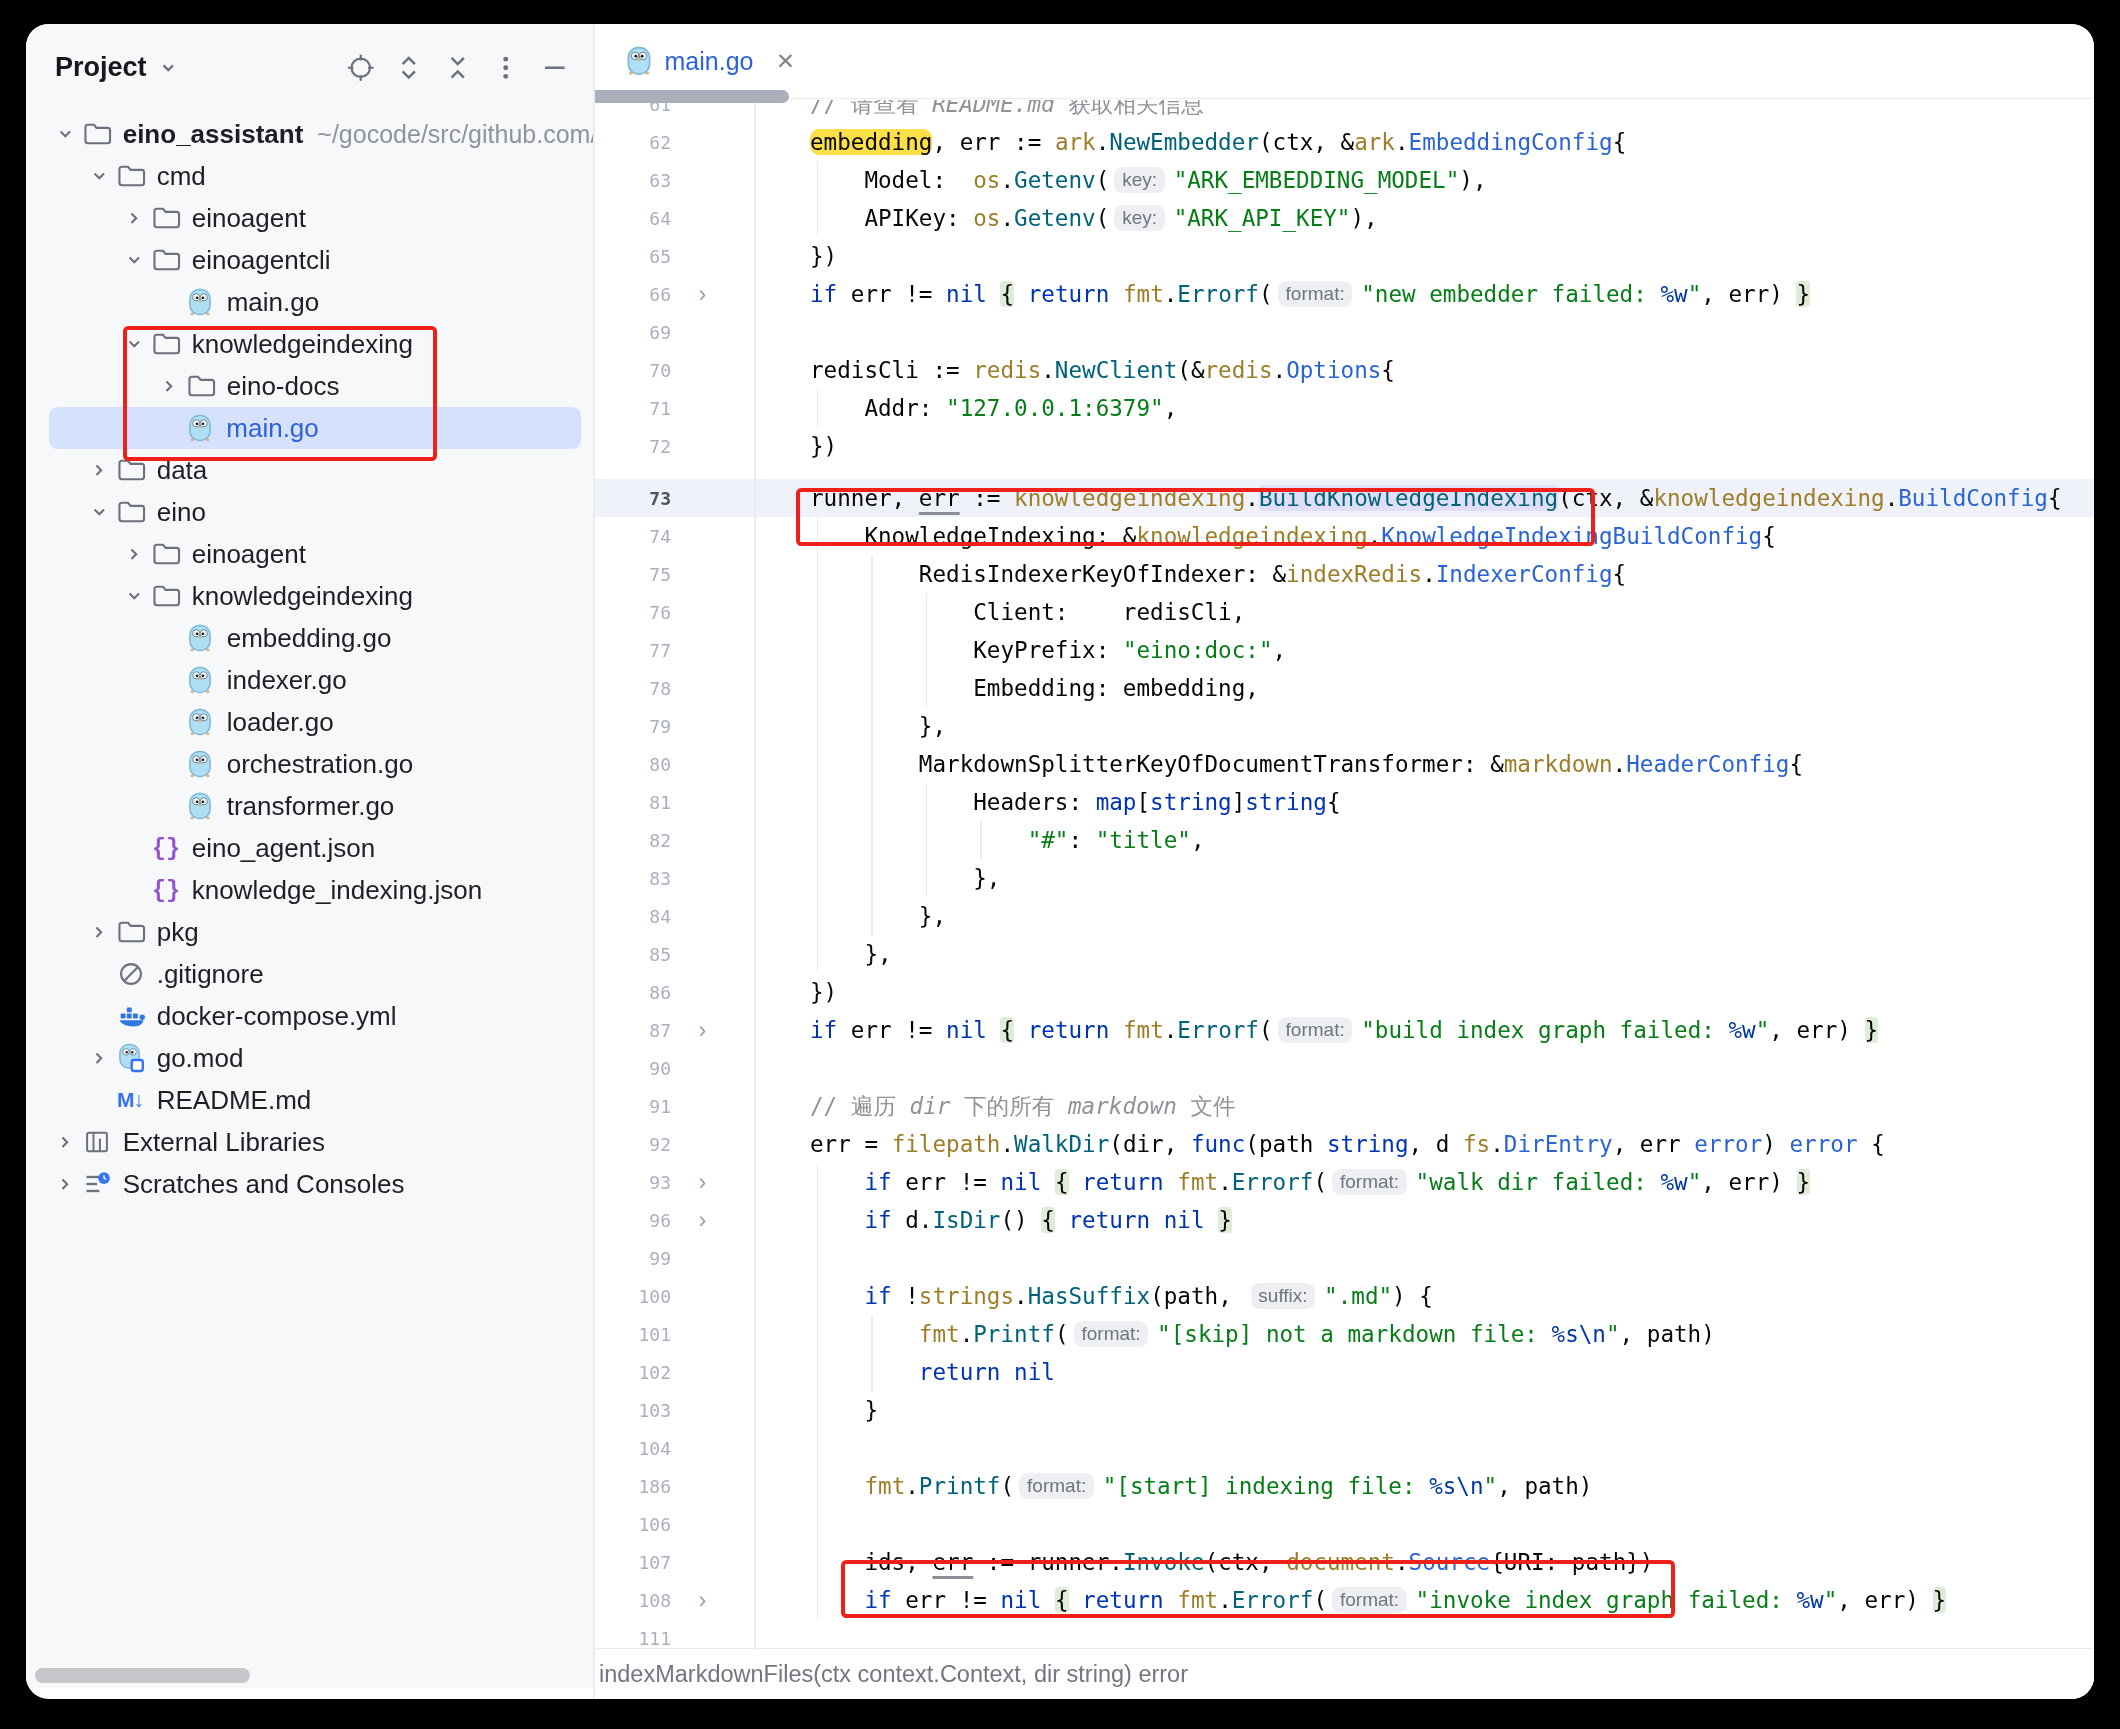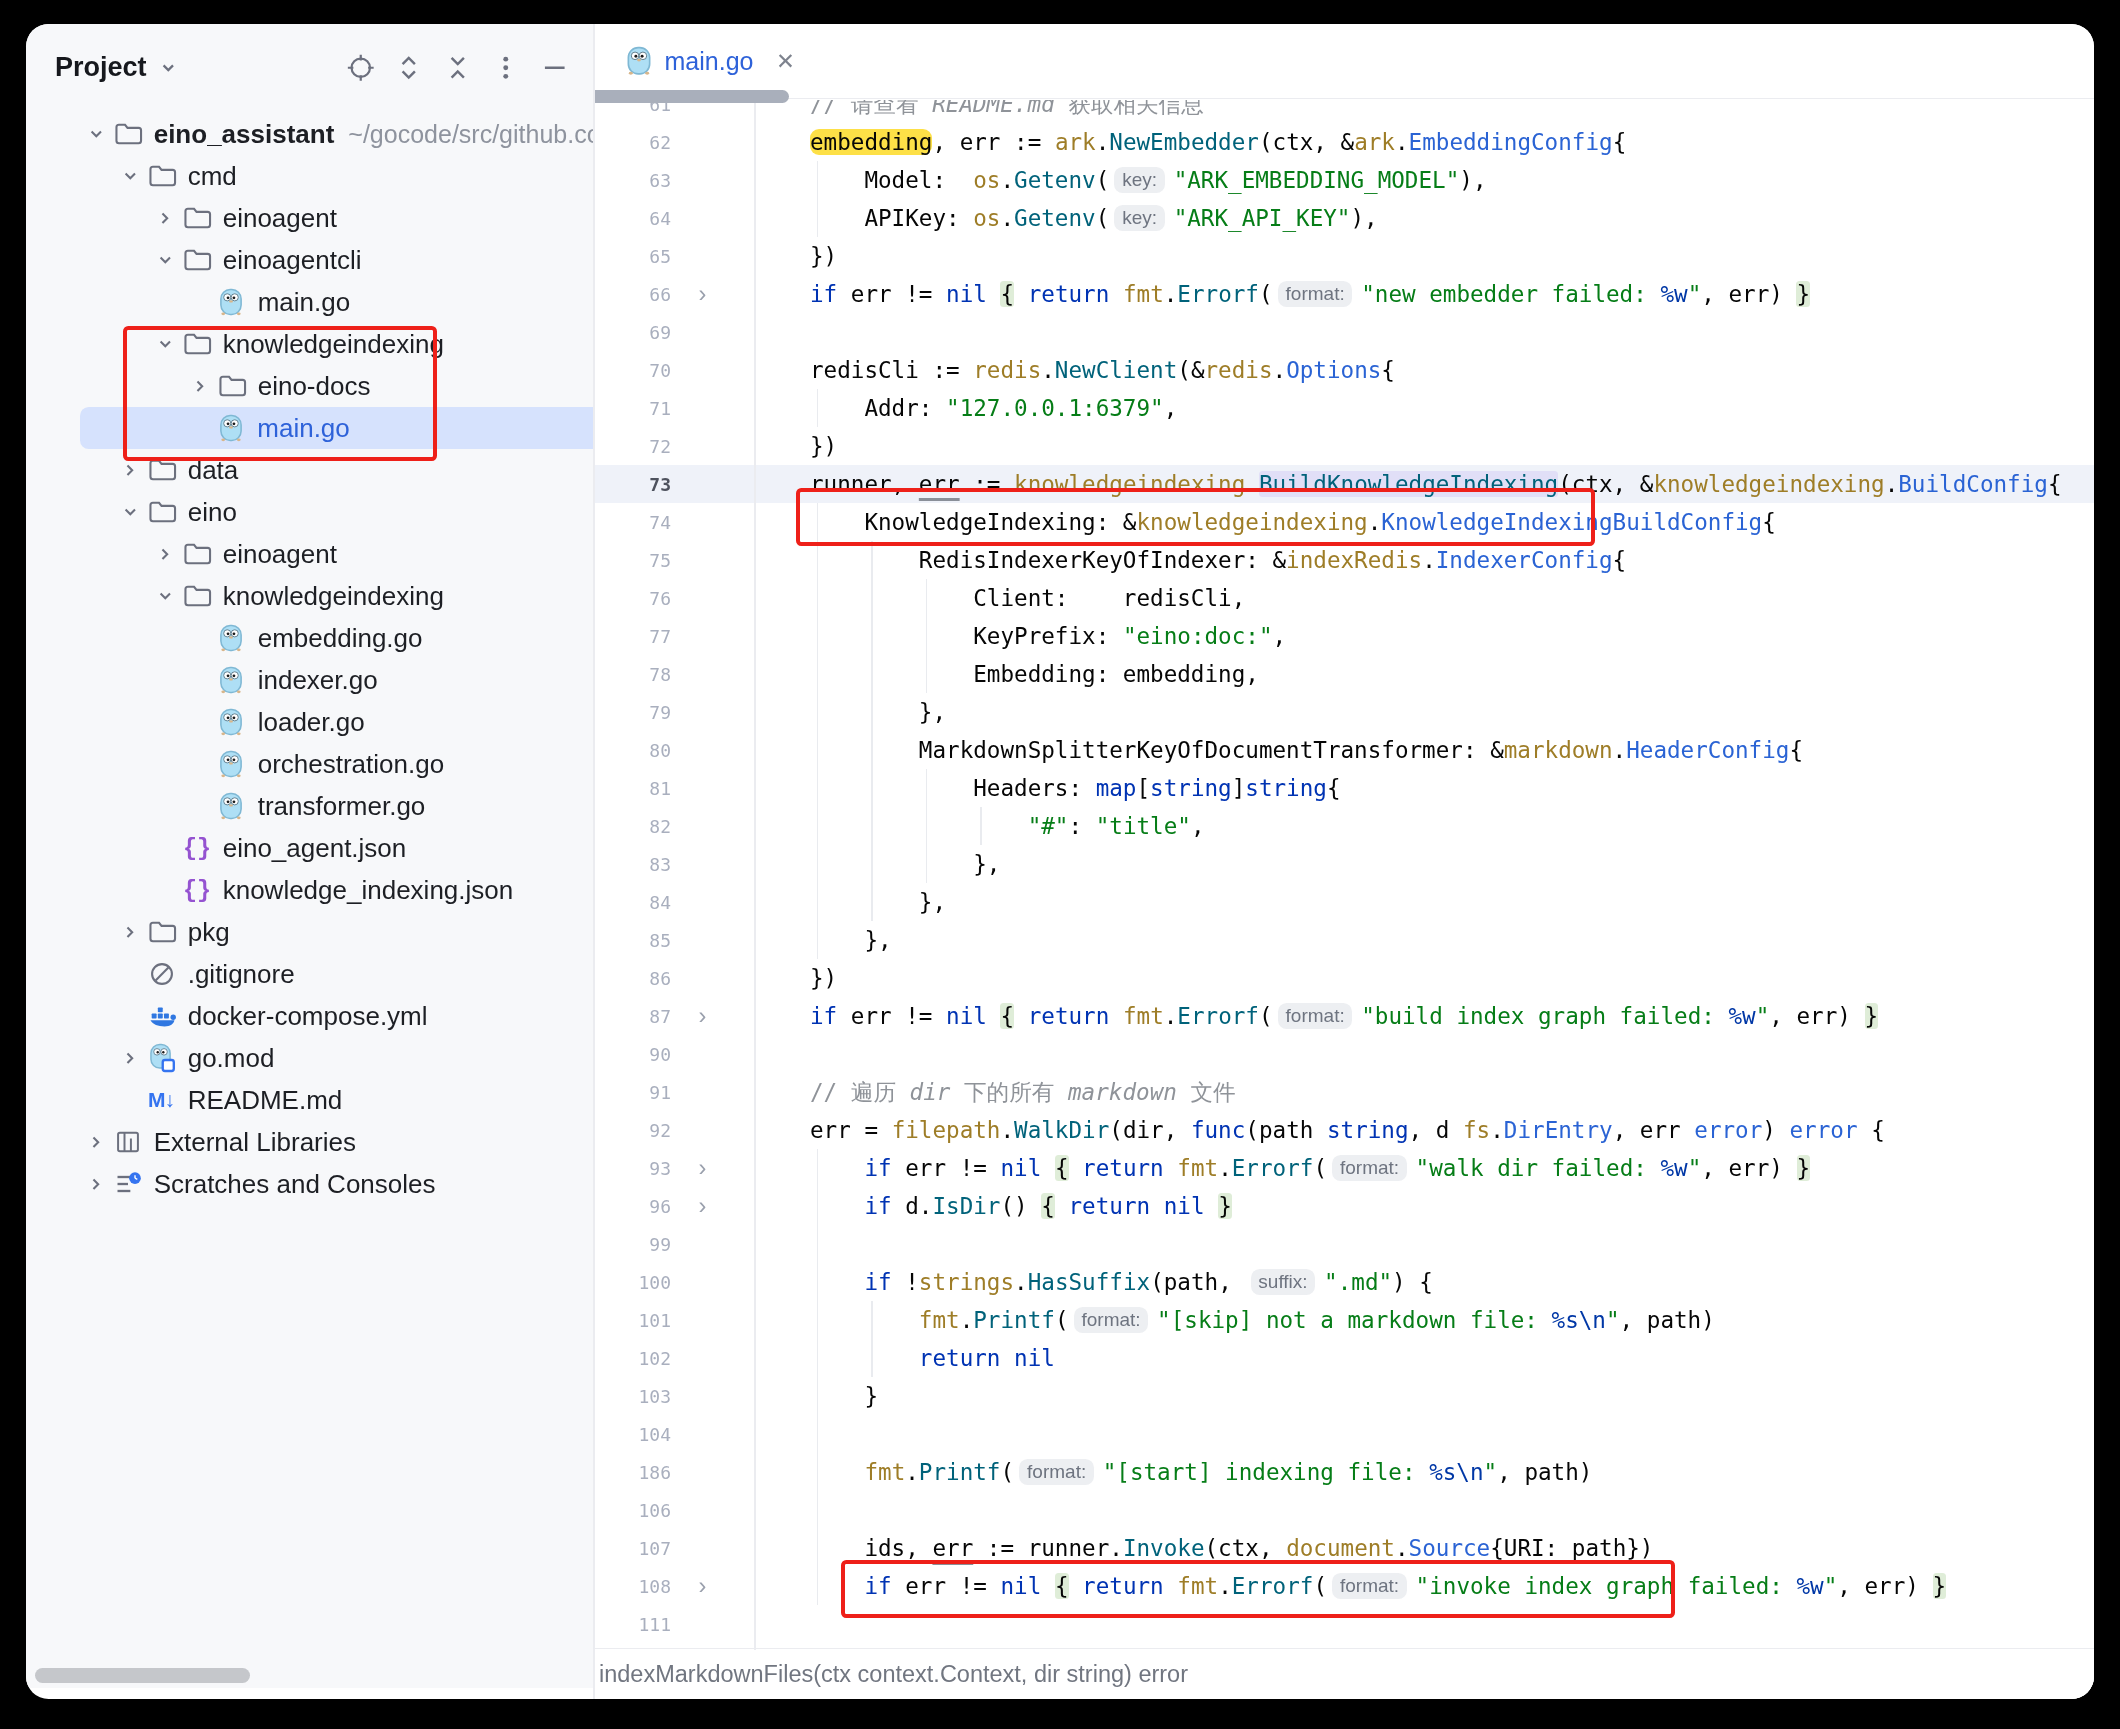--- a/index.html
+++ b/index.html
@@ -7,21 +7,21 @@
   #window{position:absolute;left:26px;top:24px;width:2068px;height:1675px;background:#fff;
     border-radius:22.6px;overflow:hidden;}
   
   #sidebar{position:absolute;left:0;top:0;width:567px;height:1664px;background:#F7F8FA;overflow:hidden;}
   #sidebar-border{position:absolute;left:567px;top:0;width:1.7px;height:100%;background:#EBECF0;}
   #side-header{position:absolute;left:0;top:0;width:567px;height:87px;display:flex;align-items:center;}
   #side-title{font-size:27px;font-weight:700;color:#16181D;margin-left:29px;}
   .hdr-chev{margin-left:10.4px;}
   #side-icons{position:absolute;right:24px;top:0;height:87px;display:flex;align-items:center;gap:19px;}
   .hicon{width:29.5px;height:29.5px;display:flex;align-items:center;justify-content:center;}
-  #tree{position:absolute;left:0;top:89px;width:567px;margin-left:31px;}
+  #tree{position:absolute;left:0;top:89px;width:567px;}
   .trow{height:42px;display:flex;align-items:center;white-space:nowrap;overflow:hidden;
     font-size:26px;color:#1D1F24;}
   .trow .chev{width:35px;flex:0 0 35px;display:flex;align-items:center;justify-content:center;}
   .trow .ticon{width:38px;flex:0 0 38px;display:flex;align-items:center;}
   .trow.selected{background:#D6E2FD;border-radius:8.7px;margin:0 12px 0 22.6px;}
   .trow.selected .tlabel{color:#2E62D9;}
   .tlabel{margin-left:1.7px;}
   .tlabel.bold{font-weight:700;}
   .tpath{color:#8E939E;margin-left:14px;font-size:25px;}
   .json-ic{color:#9553D1;font-weight:700;font-size:23.5px;font-family:"Liberation Mono",monospace;}
@@ -33,21 +33,21 @@
     display:flex;align-items:center;}
   #tab{display:flex;align-items:center;margin-left:29.5px;}
   #tab-label{color:#2E62D9;font-size:25px;margin-left:12px;}
   #tab-close{color:#7E838E;font-size:22.6px;margin-left:22.6px;}
   #top-hscroll{position:absolute;left:0;top:66px;width:194px;height:13px;background:#A9AFBB;
     border-radius:0 7.8px 7.8px 0;z-index:30;}
   #viewport{position:absolute;left:0;top:76px;right:0;height:1550px;overflow:hidden;}
   #lines{position:absolute;left:0;top:-14.8px;right:0;}
   .cline{height:38px;display:flex;align-items:center;position:relative;
     font-family:"DejaVu Sans Mono",monospace;font-size:22.6px;color:#060606;}
-  .cline.cur{background:#EFF2F9;}
+  .cline.cur{background:#EFF2F9;margin-top:14px;}
   .lnum{width:76px;flex:0 0 76px;text-align:right;font-size:18px;color:#A9AFBE;z-index:2;}
   .cline.cur .lnum{color:#4E525E;font-weight:700;}
   .lfold{width:63px;flex:0 0 63px;text-align:center;color:#9AA0AD;
     font-family:"Liberation Sans",sans-serif;font-size:23.5px;z-index:2;}
   .ltext{white-space:pre;margin-left:76px;z-index:2;}
   .iguide{position:absolute;top:0;bottom:0;width:1.7px;background:#E9EBEF;z-index:1;}
   #gutter-border{position:absolute;left:159px;top:76px;height:1550px;width:1.7px;background:#EBECF0;z-index:3;}
   
   .kw{color:#0033B3;} .pkg{color:#9E7D27;} .fn{color:#00627A;} .typ{color:#2A63D4;}
   .str{color:#067D17;} .spec{color:#0037A6;} .cmt{color:#8F9399;} .i{font-style:italic;}

